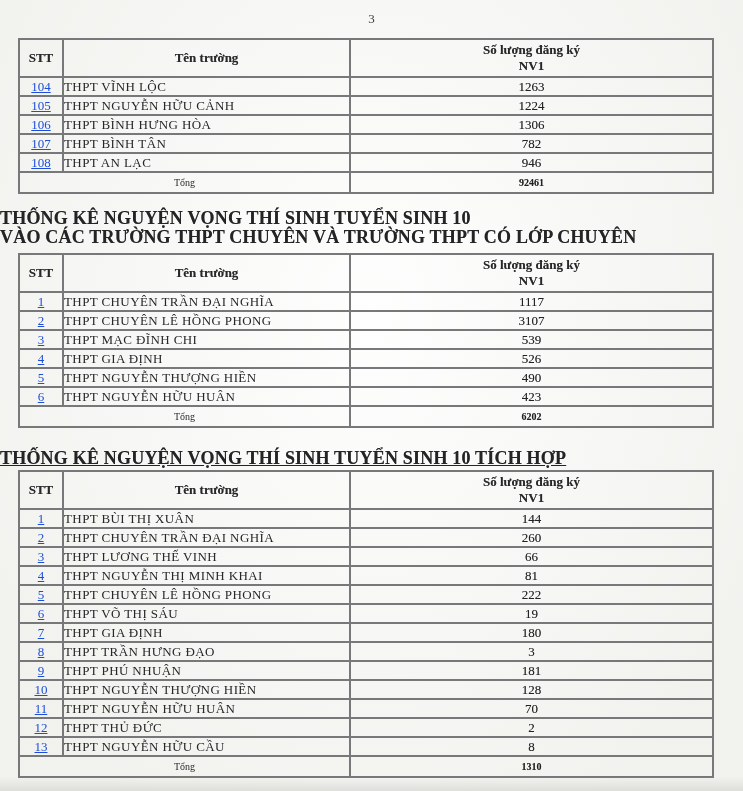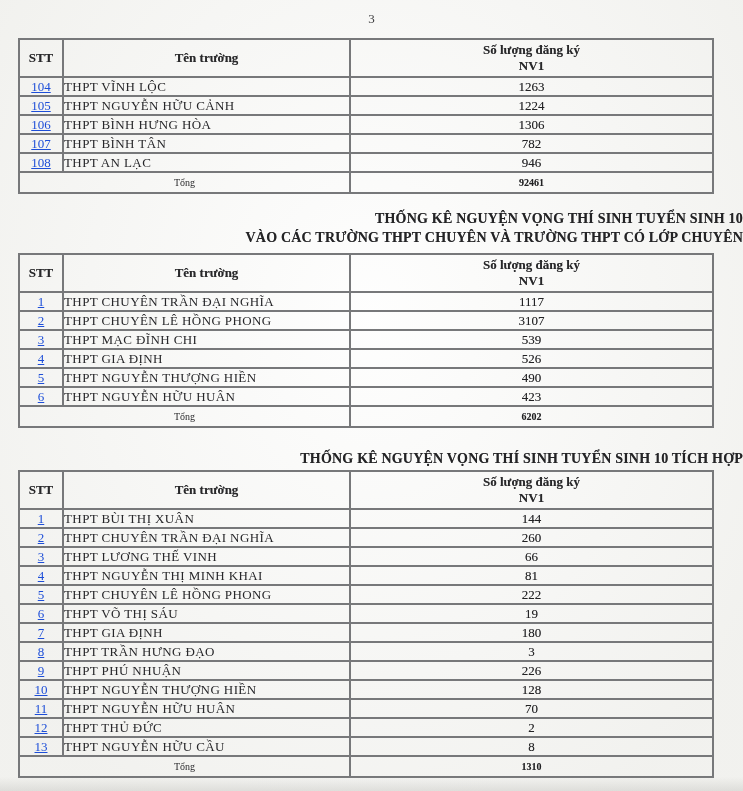--- a/index.html
+++ b/index.html
@@ -24,23 +24,23 @@
   }
   .page-number {
     padding-top: 11px;
     height: 17px;
     text-align: center;
     font-size: 13px;
     color: #3a3a3c;
   }
   .stats-section { }
   .section-titles {
-    text-align: right;
+    text-align: left;
     font-weight: bold;
-    font-size: 14px;
+    font-size: 18px;
     line-height: 19px;
     color: #242426;
     letter-spacing: 0.2px;
     text-shadow: 0 0 0.5px rgba(20,20,25,0.45);
   }
   .stats-table {
     border-collapse: collapse;
     table-layout: fixed;
     margin-left: 18px;
     width: 694px;
@@ -97,21 +97,21 @@
   }
   .total-value {
     text-align: center;
     font-weight: bold;
     color: #222224;
     text-shadow: 0 0 0.4px rgba(20,20,25,0.35);
   }
   
   #section-0 .stats-table { margin-top: 10px; }
   #section-1 .section-titles { margin-top: 15px; margin-bottom: 6px; }
-  #section-2 .section-titles { margin-top: 21px; margin-bottom: 2px; }
+  #section-2 .section-titles { margin-top: 21px; margin-bottom: 2px; text-decoration: underline; }
   
   .scan-shade-bottom {
     position: absolute;
     left: 0; right: 0; bottom: 0;
     height: 14px;
     background: linear-gradient(to bottom, rgba(210,210,206,0) 0%, rgba(205,205,201,0.55) 100%);
     pointer-events: none;
   }
 </style>
 </head>
@@ -289,21 +289,21 @@
               <td class="cell-count">180</td>
             </tr>
             <tr class="data-row">
               <td class="cell-stt">8</td>
               <td class="cell-school">THPT TRẦN HƯNG ĐẠO</td>
               <td class="cell-count">3</td>
             </tr>
             <tr class="data-row">
               <td class="cell-stt">9</td>
               <td class="cell-school">THPT PHÚ NHUẬN</td>
-              <td class="cell-count">226</td>
+              <td class="cell-count">181</td>
             </tr>
             <tr class="data-row">
               <td class="cell-stt">10</td>
               <td class="cell-school">THPT NGUYỄN THƯỢNG HIỀN</td>
               <td class="cell-count">128</td>
             </tr>
             <tr class="data-row">
               <td class="cell-stt">11</td>
               <td class="cell-school">THPT NGUYỄN HỮU HUÂN</td>
               <td class="cell-count">70</td>

